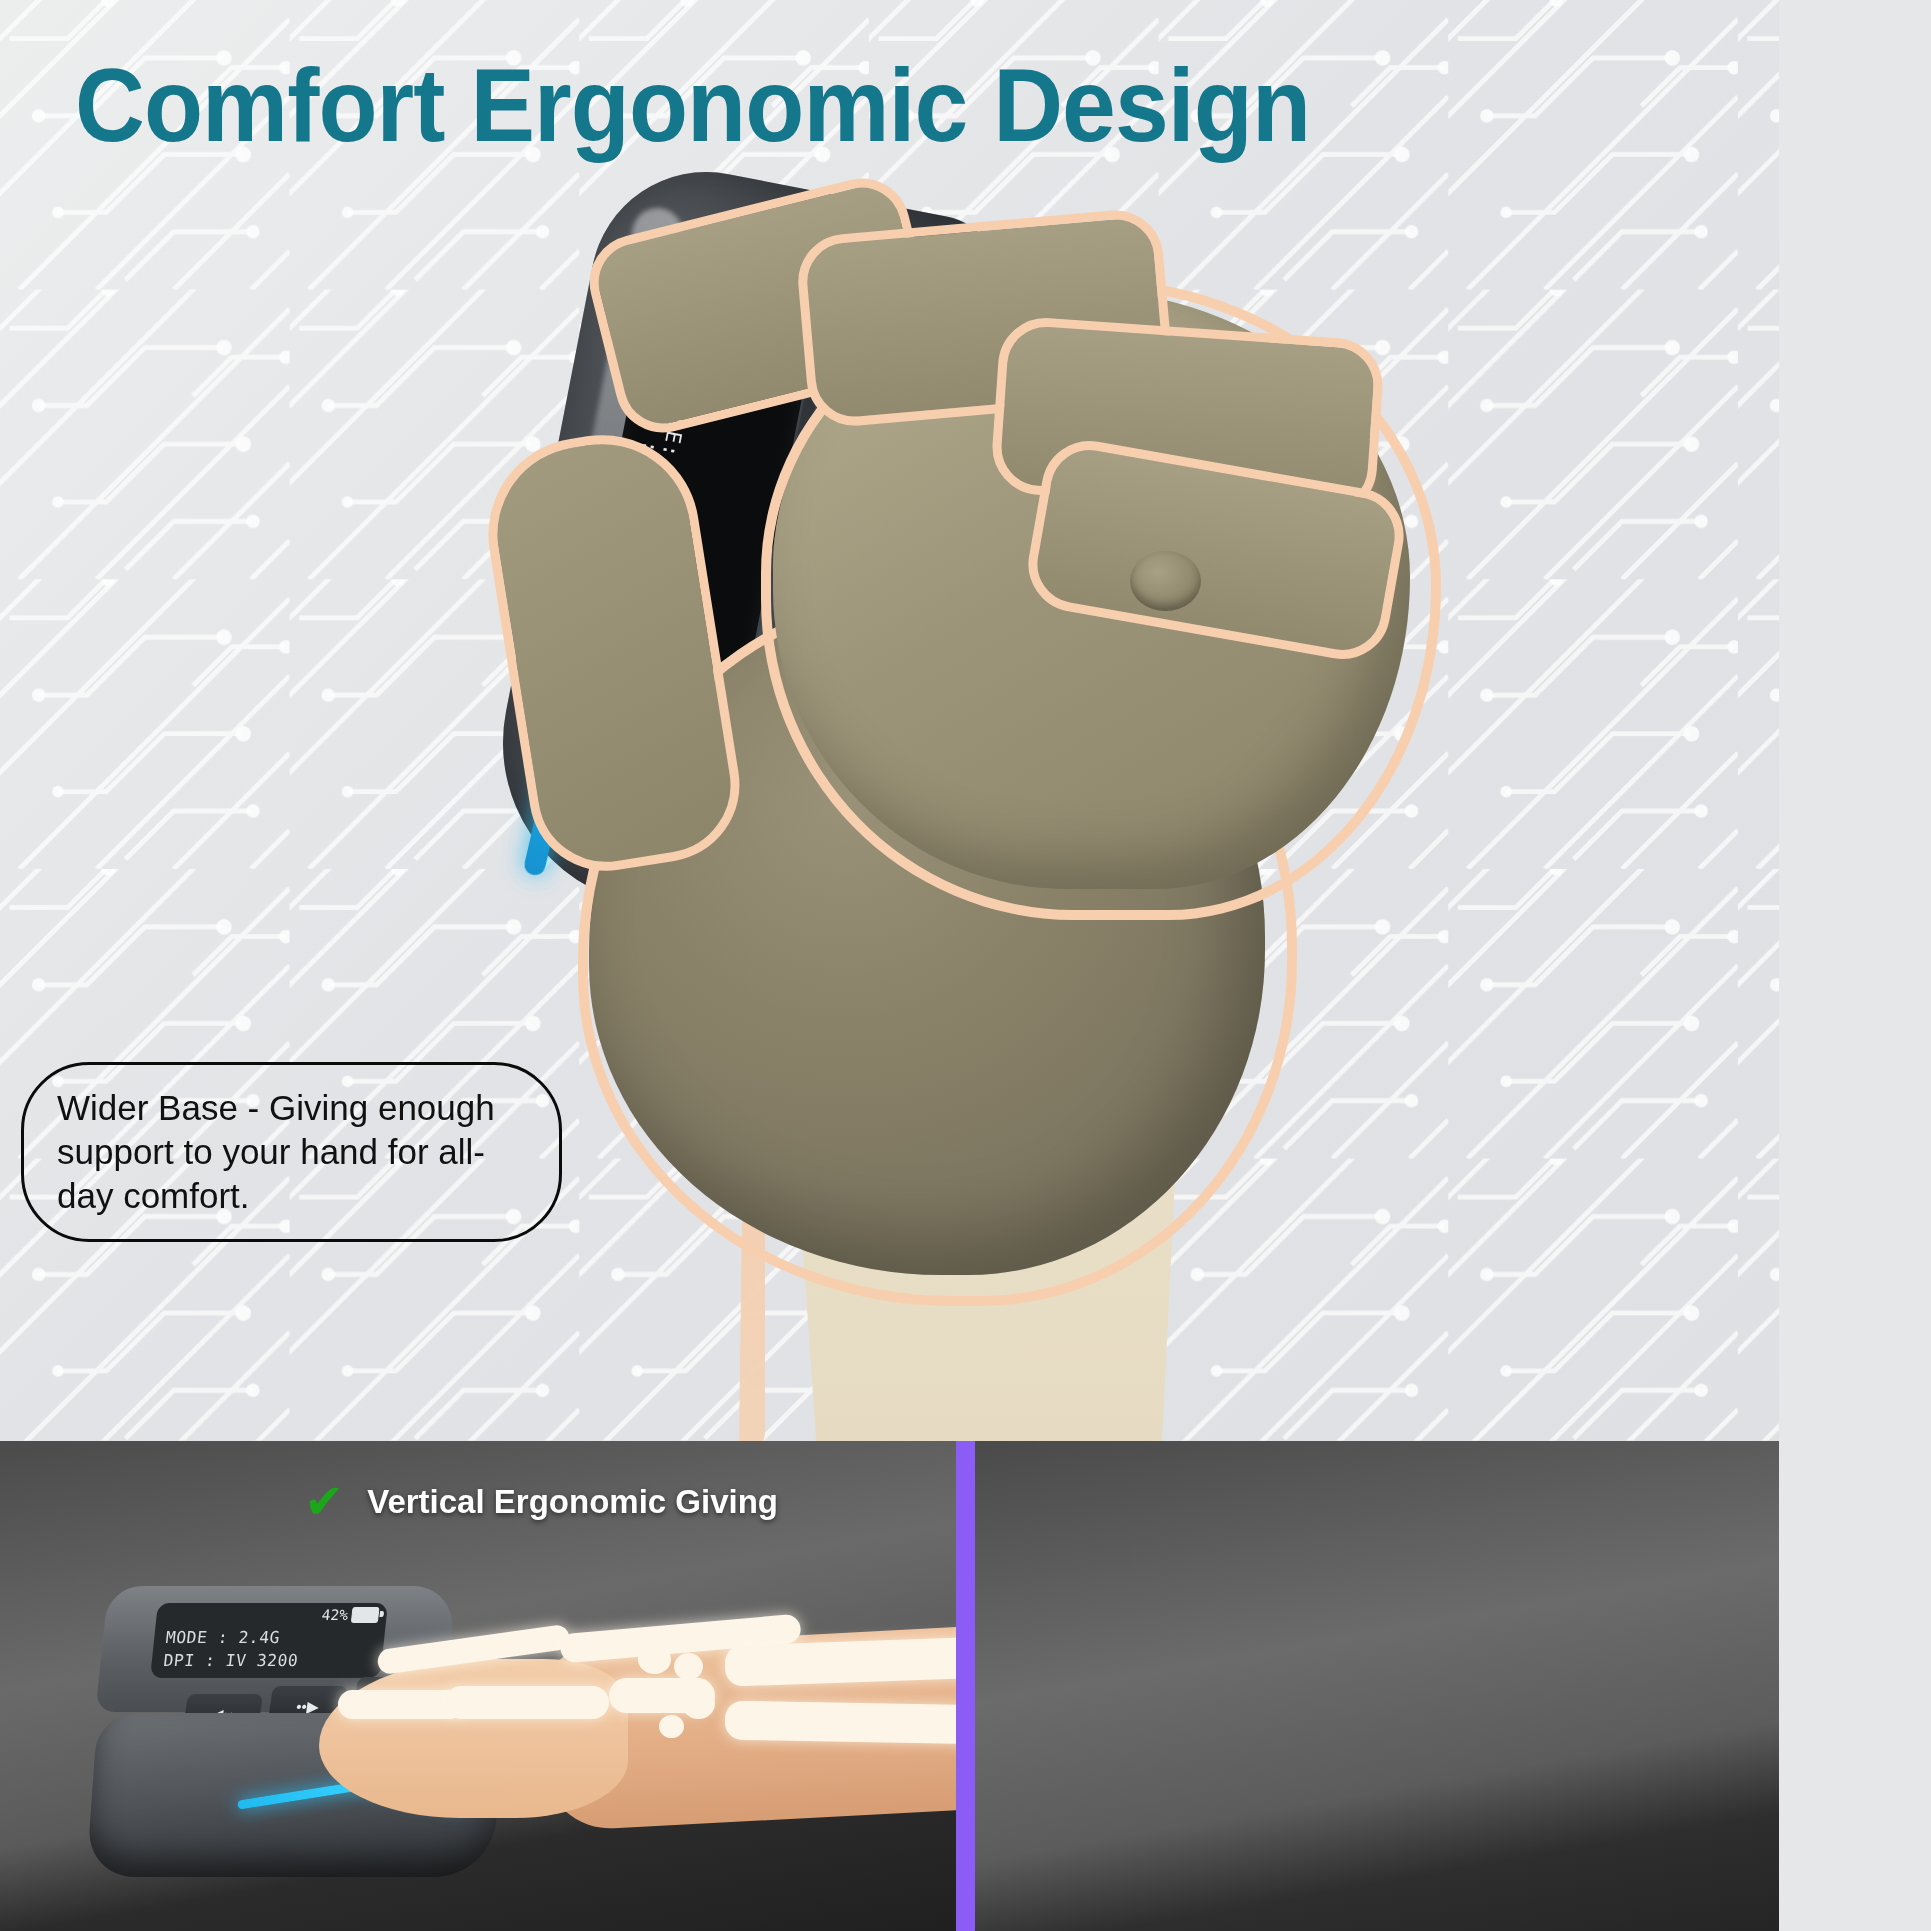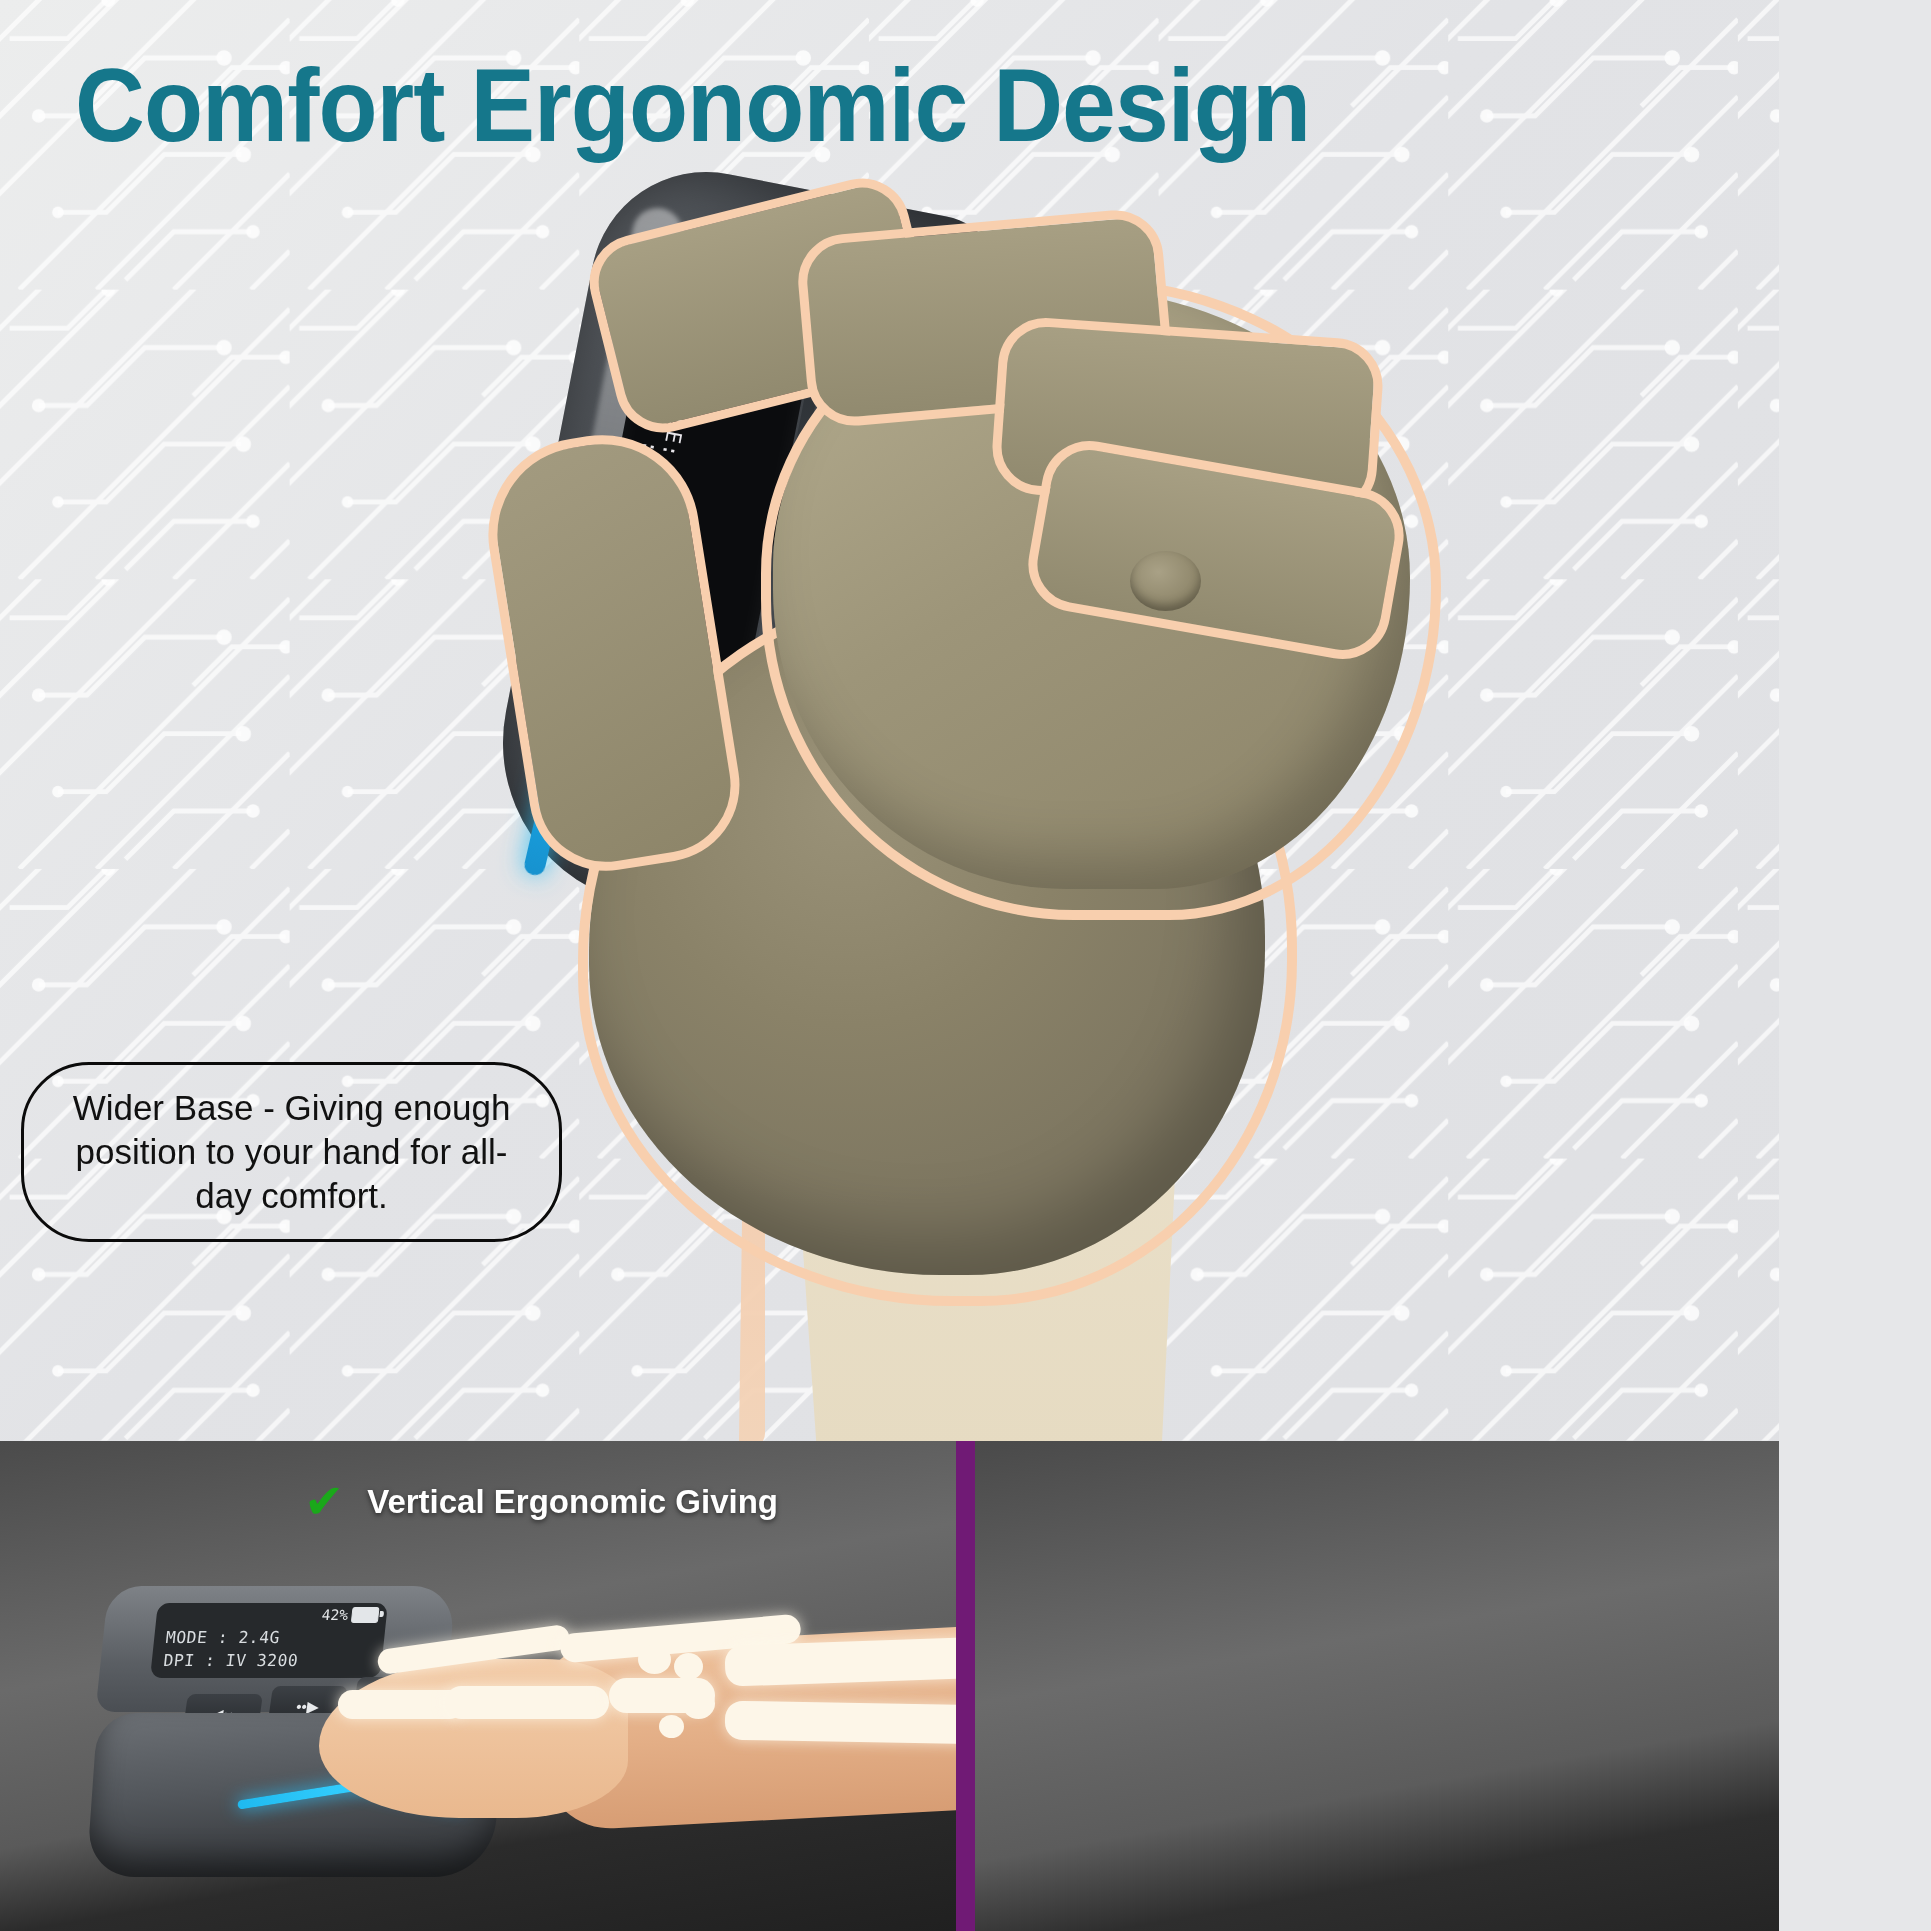--- a/index.html
+++ b/index.html
@@ -1,21 +1,21 @@
 <!DOCTYPE html>
 <html><head>
 <meta charset="utf-8">
 <style>
   html,body{margin:0;padding:0;}
   body{
     width:1931px;height:1931px;overflow:hidden;
     font-family:"Liberation Sans","DejaVu Sans",sans-serif;
     background:#e6e7e9;
   }
-  .page{position:relative;width:1779px;height:1931px;overflow:hidden;background:#701a75;text-align:center;}
+  .page{position:relative;width:1779px;height:1931px;overflow:hidden;background:#8b5cf6;}
 
   
   .hero{position:absolute;left:0;top:0;width:1931px;height:1441px;overflow:hidden;
         background:linear-gradient(135deg,#eceded 0%,#e2e3e6 45%,#dfe0e3 100%);}
   .circuit{position:absolute;inset:0;opacity:.95;}
 
   .hero-title{position:absolute;left:75px;top:46px;
       font-size:104px;font-weight:bold;color:#15778b;letter-spacing:-1px;
       font-family:"Liberation Sans","DejaVu Sans",sans-serif;
       transform:scaleX(.93);transform-origin:left center;white-space:nowrap;}
@@ -215,21 +215,21 @@
       <div class="knuckle-mass"></div>
       <div class="knuckle-outline"></div>
       <div class="finger f1"></div>
       <div class="finger f2"></div>
       <div class="finger f3"></div>
       <div class="finger f4"></div>
       <div class="thumb"></div>
       <div class="side-btn"></div>
     </div>
 
-    <div class="callout callout-left">Wider Base - Giving enough position to your hand for all-day comfort.</div>
+    <div class="callout callout-left">Wider Base - Giving enough support to your hand for all-day comfort.</div>
   </div>
 
   <div class="panels">
 
     <div class="panel panel-l">
 
       <div class="vm">
         <div class="vm-top"></div>
         <div class="vm-screen">
           <div class="vm-batt">

